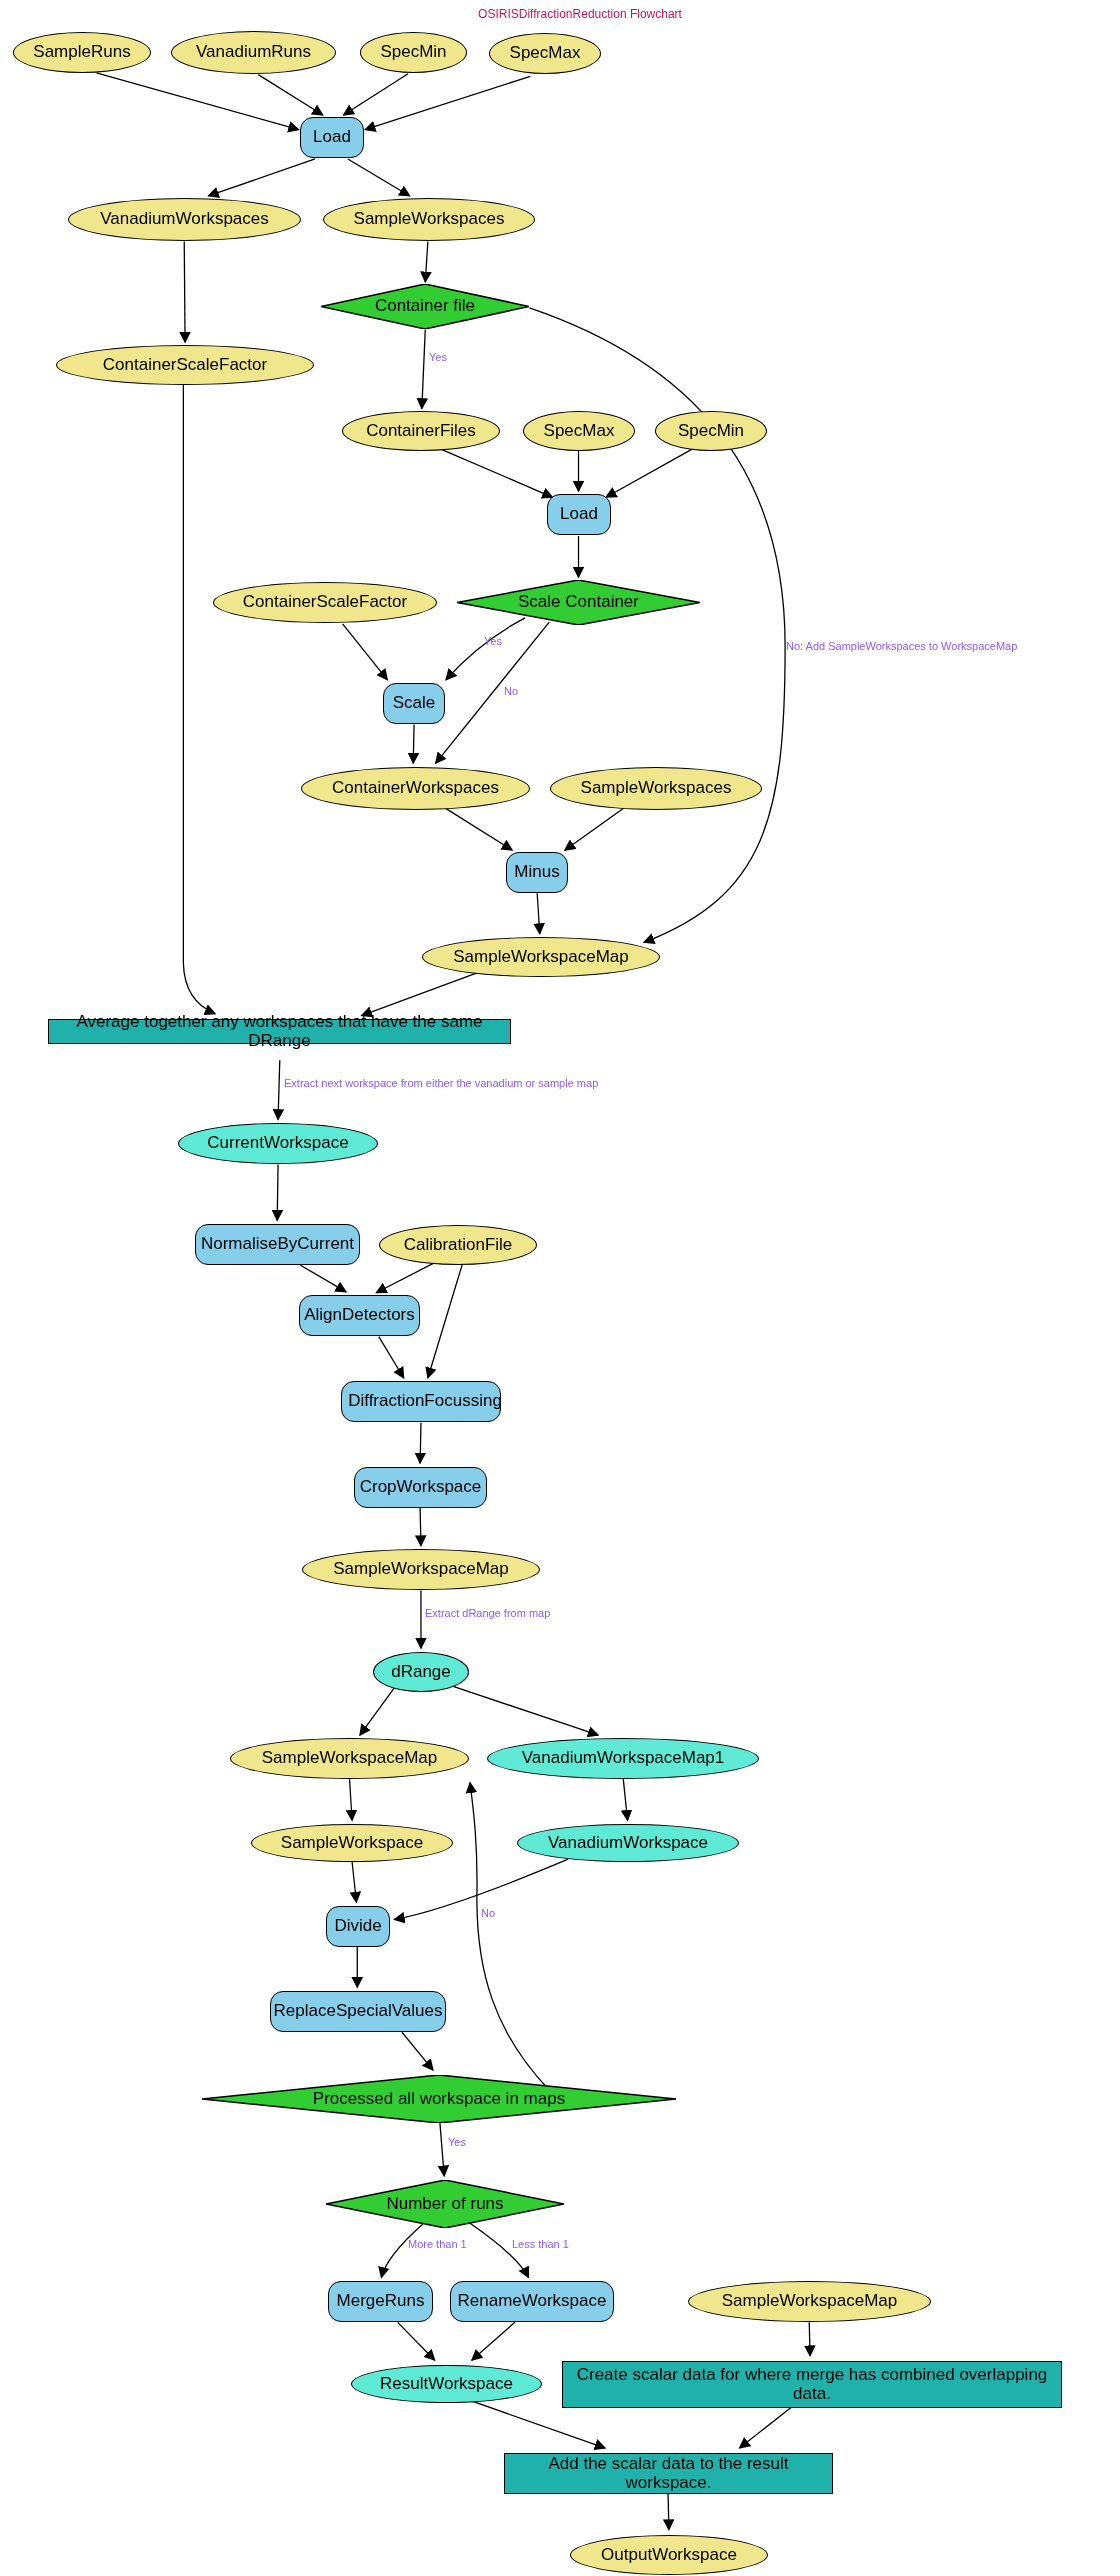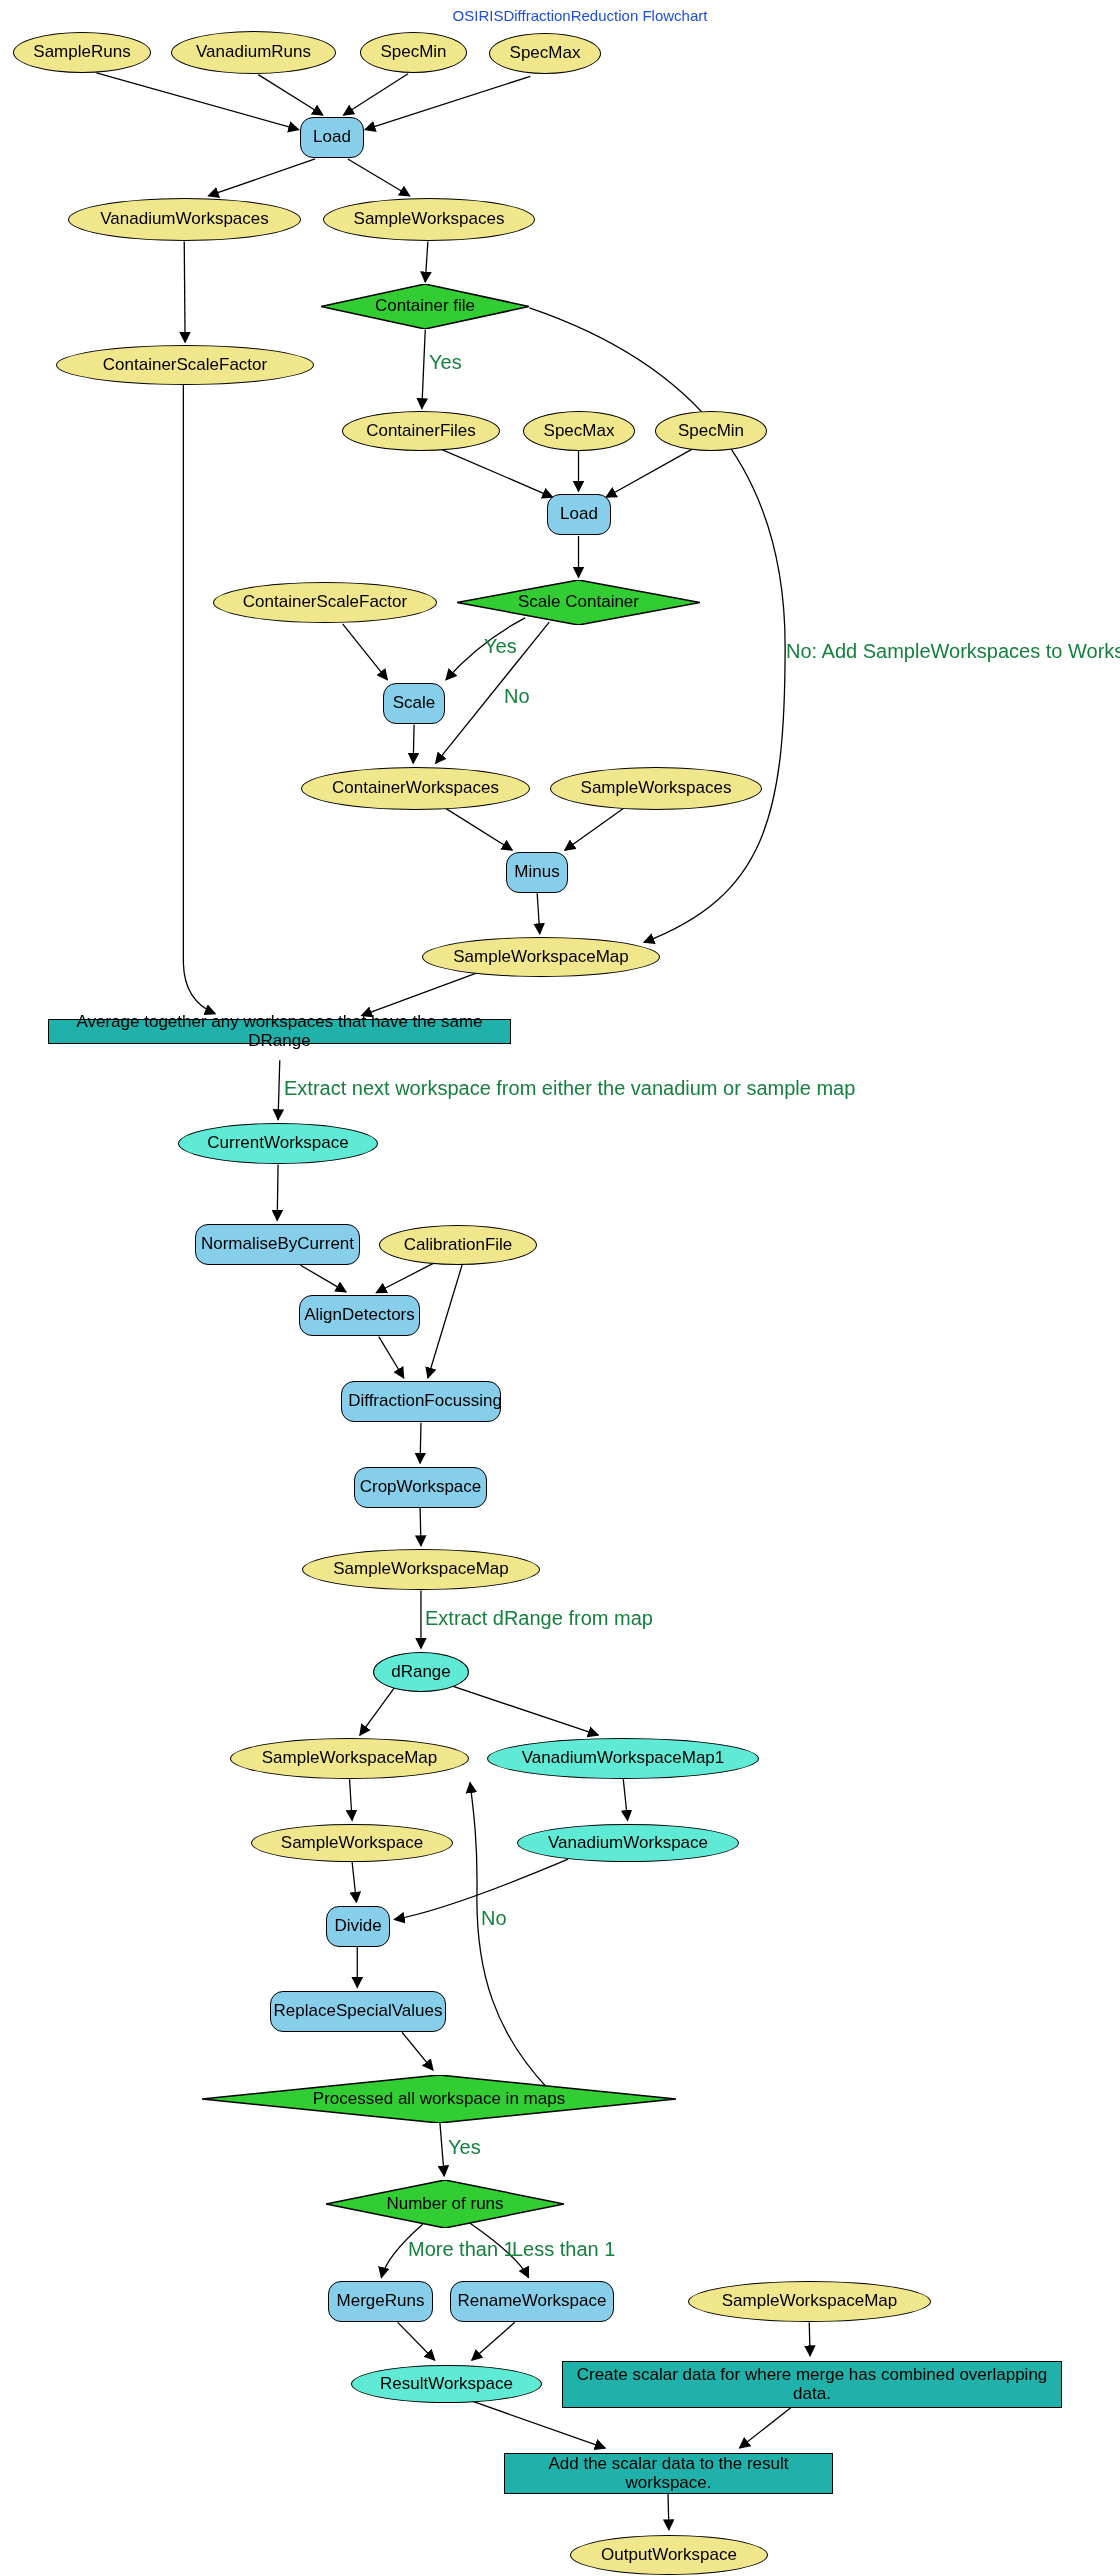--- a/index.html
+++ b/index.html
@@ -10,23 +10,23 @@
         font-size:17px;color:#000;box-sizing:border-box;text-align:center;line-height:1.1;}
   .ellipse{border:1.2px solid #000;border-radius:50%;}
   .yellow{background:#F0E68C;}
   .gray{background:#5eead4;}
   .roundrect{background:#87CEEB;border:1.2px solid #000;border-radius:13px;}
   .tealbox{background:#20B2AA;border:1.2px solid #000;}
   .diamond{background:transparent;border:none;}
   .diamond .dshape{position:absolute;left:0;top:0;width:100%;height:100%;}
   .diamond polygon{fill:#32CD32;stroke:#000;stroke-width:1.5;vector-effect:non-scaling-stroke;}
   .diamond .lbl{position:relative;z-index:1;}
-  .edge-label{position:absolute;z-index:2;font-size:20px;color:#15803d;white-space:nowrap;}
+  .edge-label{position:absolute;z-index:2;font-size:11px;color:#8b5cf6;white-space:nowrap;}
   #page-title{position:absolute;top:6.9px;left:580px;transform:translateX(-50%);
-              z-index:2;font-size:15px;white-space:nowrap;color:#1d4ed8;}
+              z-index:2;font-size:12px;white-space:nowrap;color:#be185d;}
 </style>
 </head>
 <body>
 
 <div id="canvas">
 
   <div id="page-title">OSIRISDiffractionReduction Flowchart</div>
 
   <svg id="edges" width="1120" height="2576" viewBox="0 0 1301 2991" fill="none" stroke="#000" stroke-width="1.5">
     <defs>

